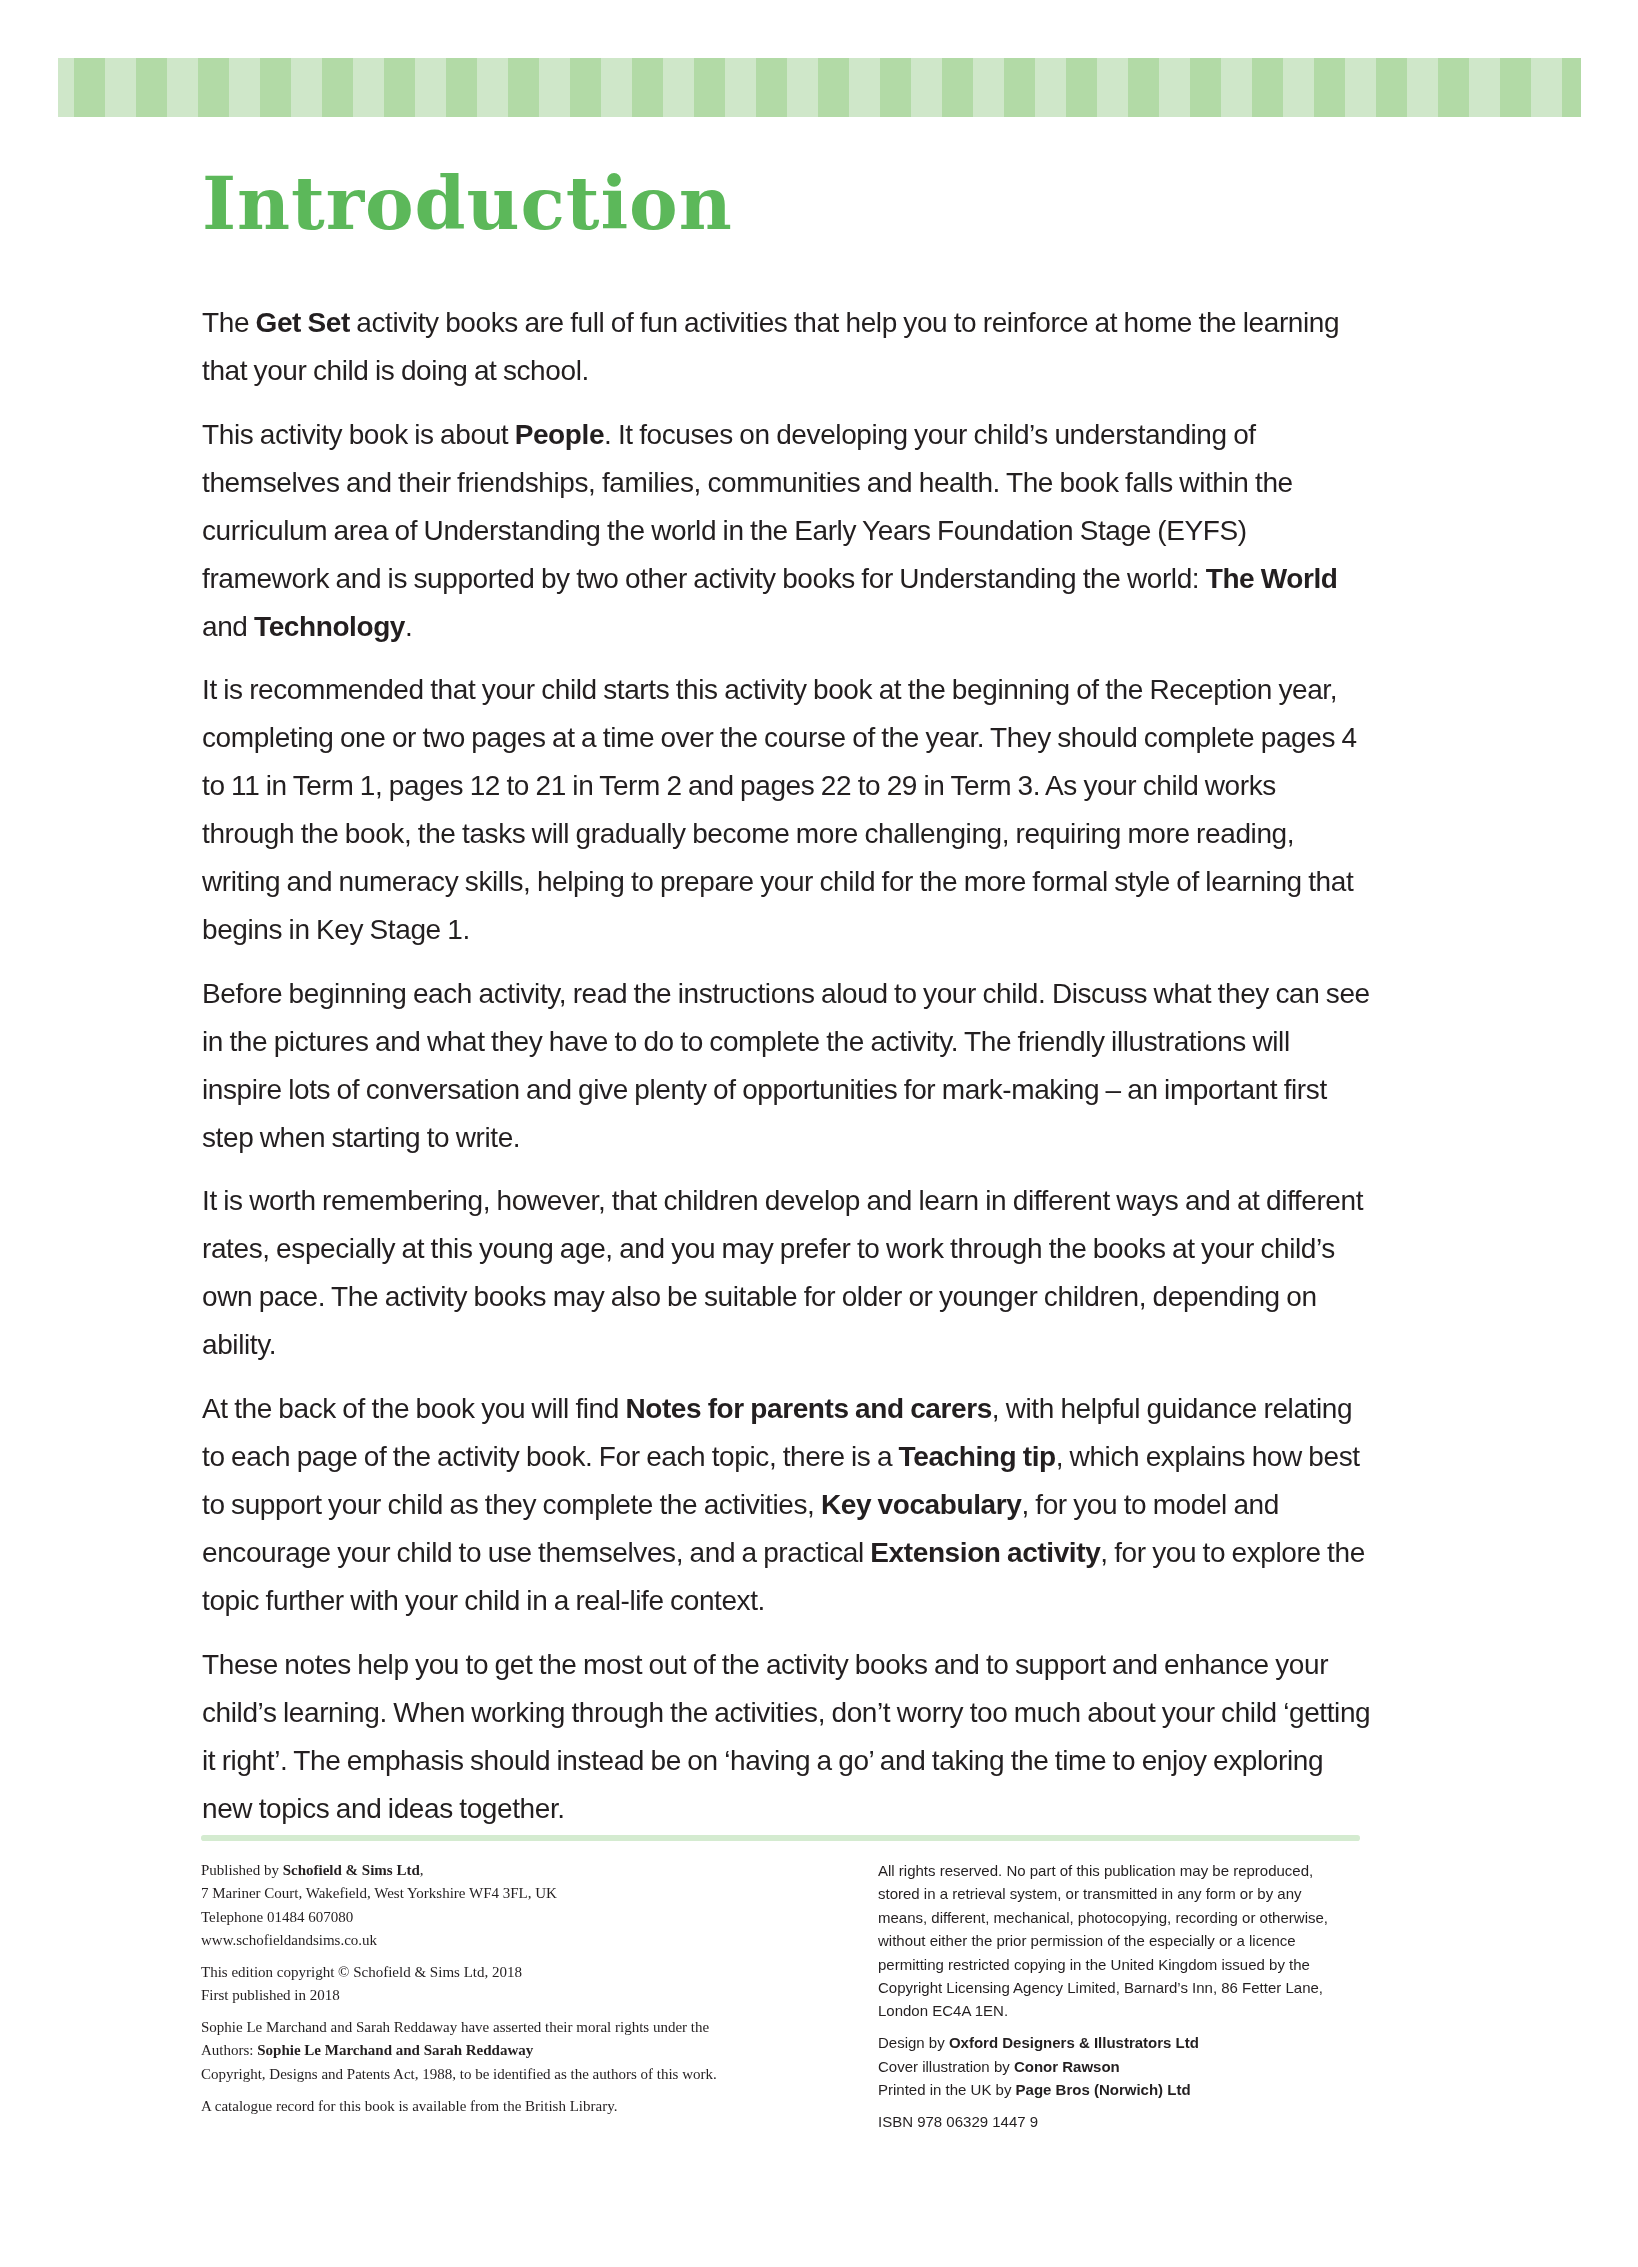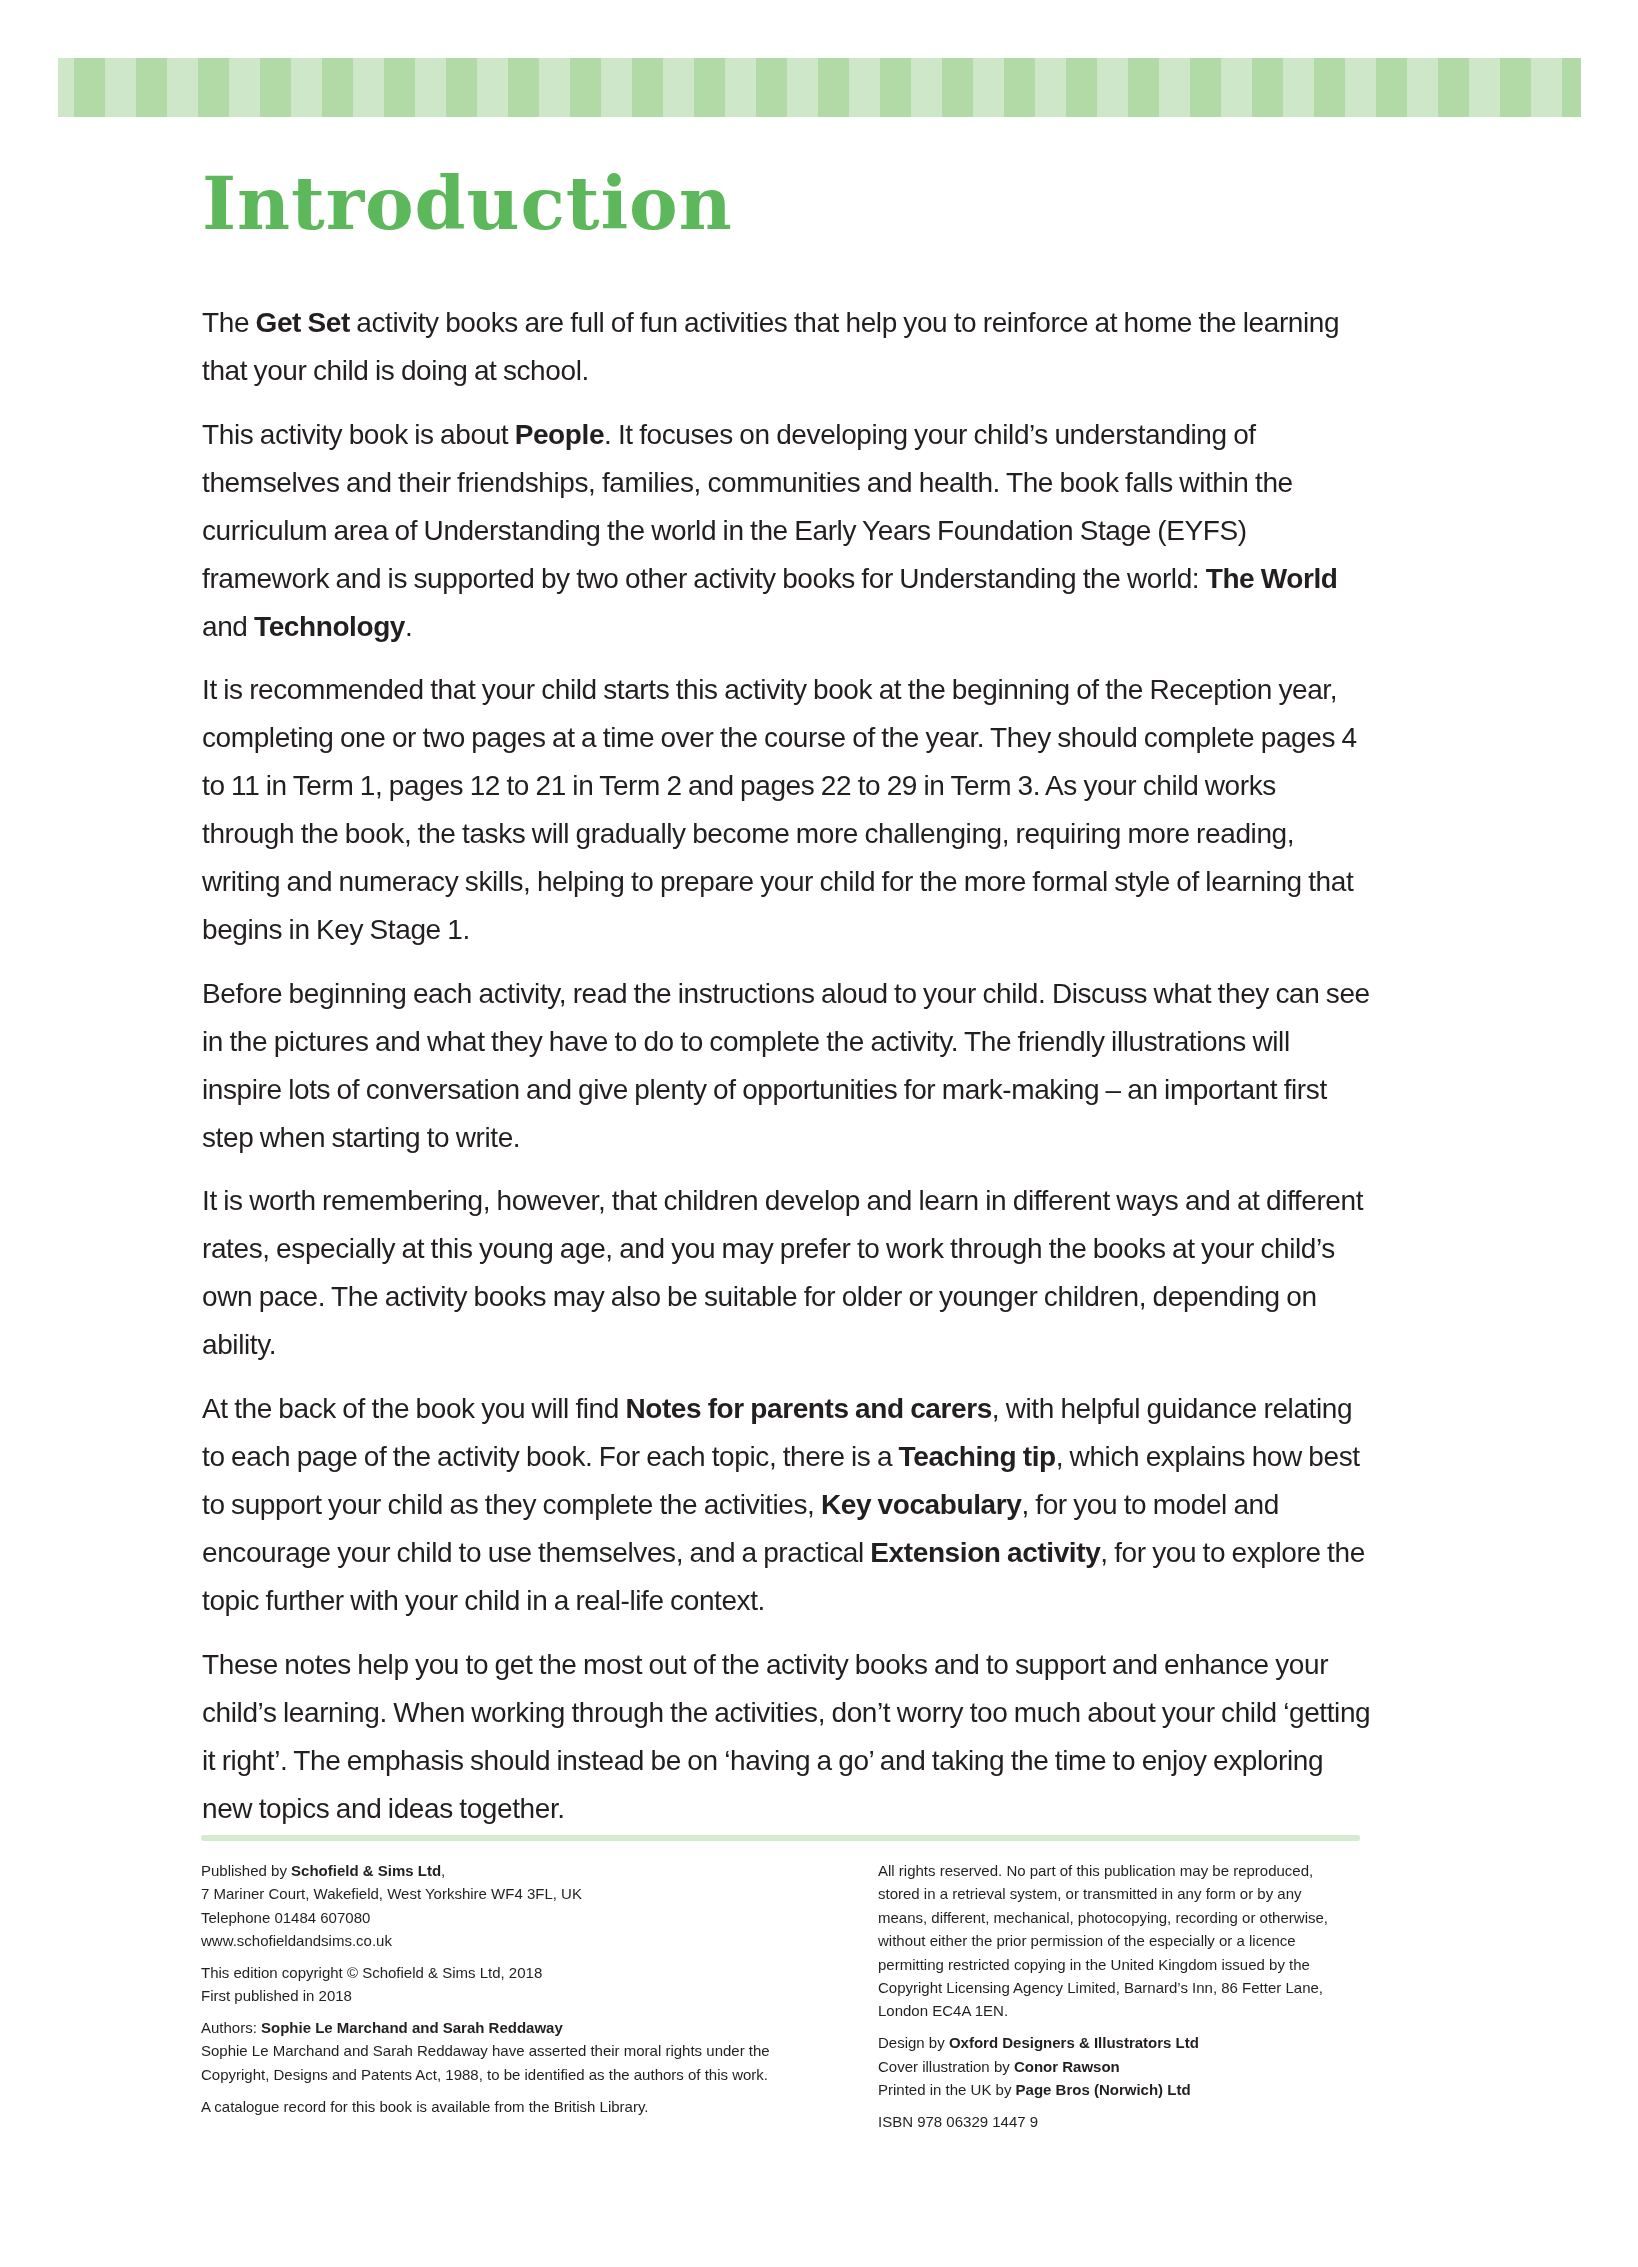--- a/index.html
+++ b/index.html
@@ -10,21 +10,21 @@
   .title { position: absolute; left: 202px; top: 163px; margin: 0;
            font-family: "DejaVu Serif", serif; font-weight: bold; font-size: 73px;
            color: #5cb85a; letter-spacing: 0.9px; line-height: 1.1; }
   .body-text { position: absolute; left: 202px; top: 299px; width: 1171px; }
   .body-text p { margin: 0 0 15.6px 0; font-size: 28px; line-height: 48px;
                  transform-origin: left top; letter-spacing: -0.4px; word-spacing: -0.9px; }
   .body-text b { font-weight: bold; }
   .divider { position: absolute; left: 201px; top: 1835px; width: 1159px; height: 5.5px;
              background: #d4ebd0; border-radius: 2.8px; }
   .footer-col { position: absolute; top: 1859px; font-size: 15px; line-height: 23.4px; color: #231f20; }
-  .footer-left { left: 201px; width: 643px; }
+  .footer-left { left: 201px; width: 643px; font-family: Liberation Serif, serif; }
   .footer-right { left: 878px; width: 487px; }
   .footer-col p { margin: 0 0 8.3px 0; }
   .footer-col .line { display: block; }
   .footer-col b { font-weight: bold; }
 </style>
 </head>
 <body>
 
 <div class="stripe-bar"></div>
 
@@ -53,22 +53,22 @@
     <span class="line"><span>Published by </span><b>Schofield &amp; Sims Ltd</b><span>,</span></span>
     <span class="line">7 Mariner Court, Wakefield, West Yorkshire WF4 3FL, UK</span>
     <span class="line">Telephone 01484 607080</span>
     <span class="line">www.schofieldandsims.co.uk</span>
   </p>
   <p>
     <span class="line">This edition copyright © Schofield &amp; Sims Ltd, 2018</span>
     <span class="line">First published in 2018</span>
   </p>
   <p>
+    <span class="line">Sophie Le Marchand and Sarah Reddaway have asserted their moral rights under the</span>
     <span class="line"><span>Authors: </span><b>Sophie Le Marchand and Sarah Reddaway</b></span>
-    <span class="line">Sophie Le Marchand and Sarah Reddaway have asserted their moral rights under the</span>
     <span class="line">Copyright, Designs and Patents Act, 1988, to be identified as the authors of this work.</span>
   </p>
   <p>
     <span class="line">A catalogue record for this book is available from the British Library.</span>
   </p>
 </div>
 
 <div class="footer-col footer-right">
   <p>
     <span class="line">All rights reserved. No part of this publication may be reproduced,</span>

